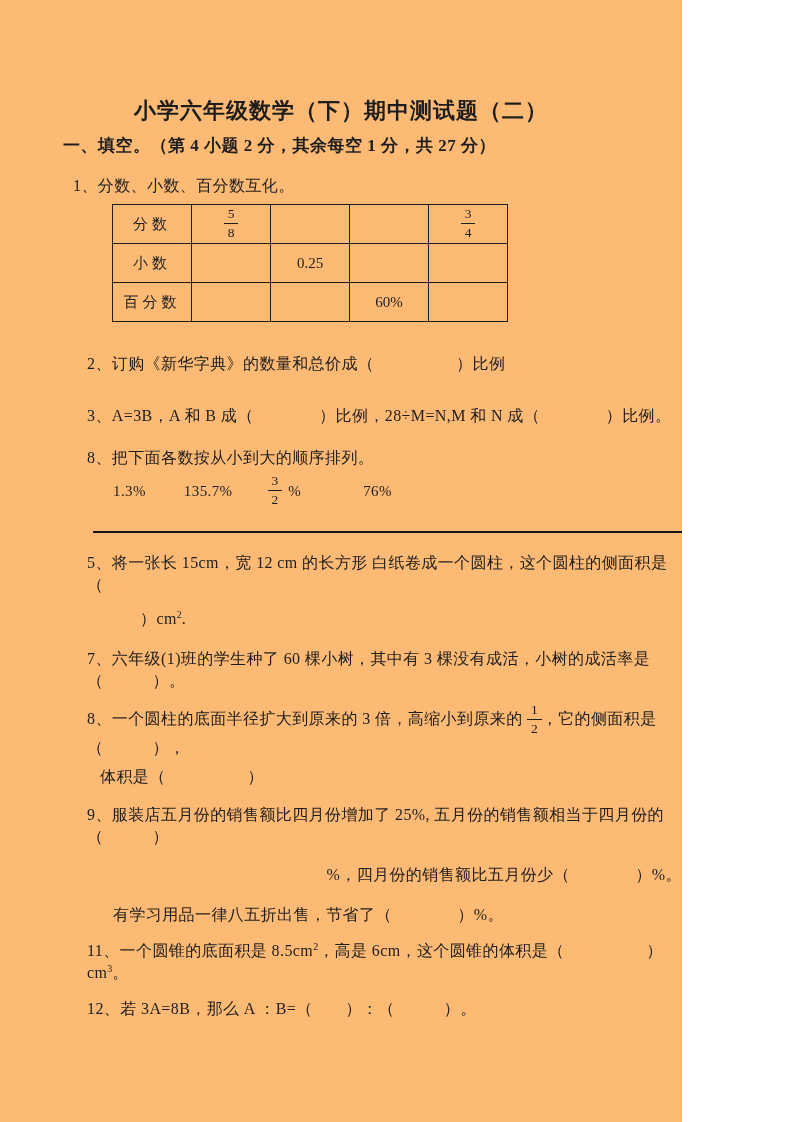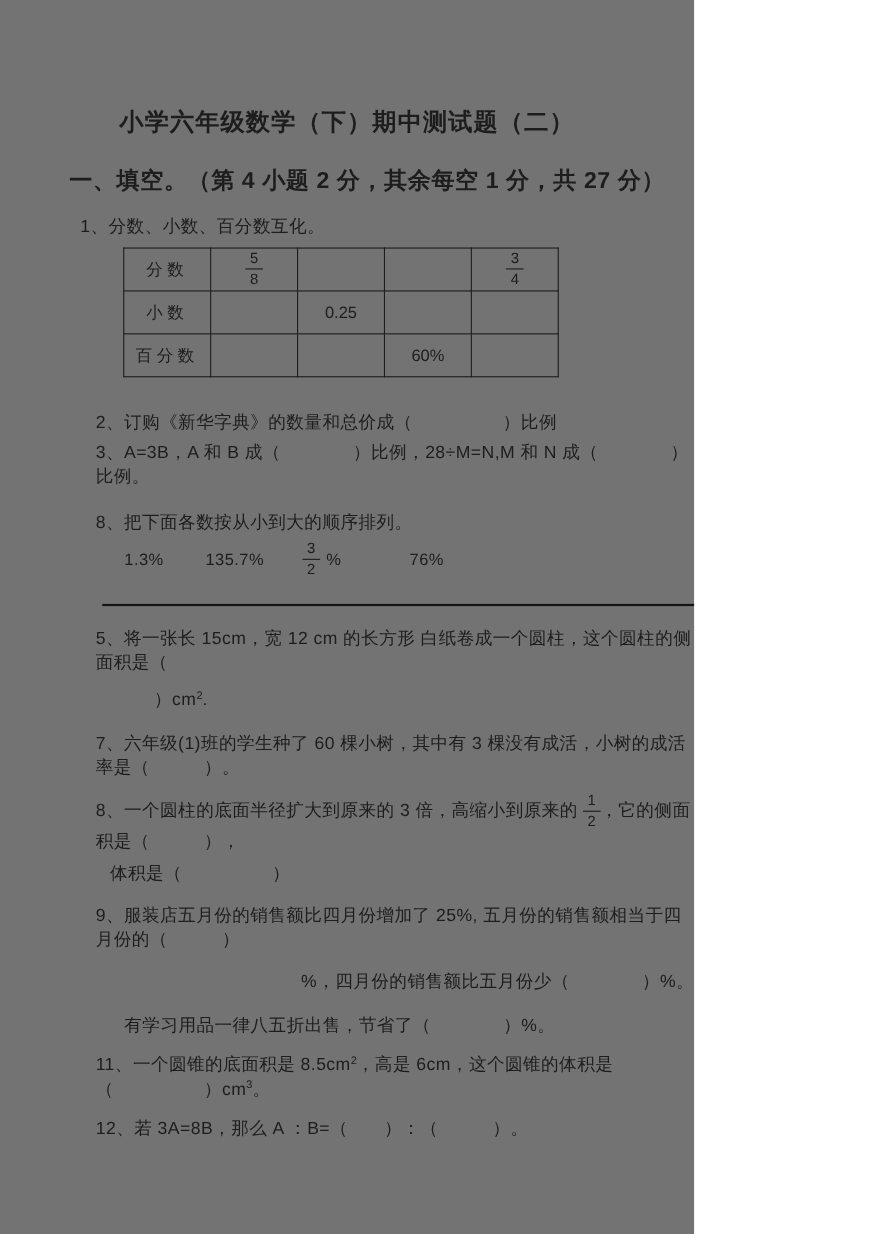--- a/index.html
+++ b/index.html
@@ -1,42 +1,42 @@
 <!DOCTYPE html>
 <html><head>
 <meta charset="utf-8">
 <style>
   html,body { margin:0; padding:0; background:#ffffff; }
   .page {
     position:relative;
-    width:631px; height:1122px;
-    background:#737373;
+    width:682px; height:1122px;
+    background:#fdba74;
     color:#1d1d1d;
-    font-family:Liberation Sans, sans-serif;
+    font-family:Liberation Serif, serif;
     overflow:hidden;
   }
   .title {
     margin:0; padding-top:96px;
     text-align:center;
     font-size:22px; font-weight:bold; letter-spacing:1px;
   }
   .section-head {
-    margin:24px 0 0 63px;
-    font-size:21px; font-weight:bold; letter-spacing:0.5px;
+    margin:8px 0 0 63px;
+    font-size:17px; font-weight:bold; letter-spacing:0.5px;
   }
   .q { font-size:16px; line-height:22px; letter-spacing:0.4px; }
   .ind-q1   { margin-left:73px; }
   .ind-main { margin-left:87px; }
   .ind-sub  { margin-left:100px; }
   .ind-cm   { margin-left:140px; }
   .ind-10sub{ margin-left:113px; }
 
   .mt-q1   { margin-top:18px; }
   .mt-q2   { margin-top:31px; }
-  .mt-q3   { margin-top:5px; }
+  .mt-q3   { margin-top:30px; }
   .mt-q4   { margin-top:20px; }
   .mt-q5   { margin-top:19px; }
   .mt-q5b  { margin-top:12px; }
   .mt-q6   { margin-top:16px; }
   .mt-q7   { margin-top:18px; }
   .mt-q8   { margin-top:11px; }
   .mt-q8b  { margin-top:7px; }
   .mt-q9   { margin-top:16px; }
   .mt-q9b  { margin-top:16px;text-align:right; }
   .mt-q10  { margin-top:14px; }

